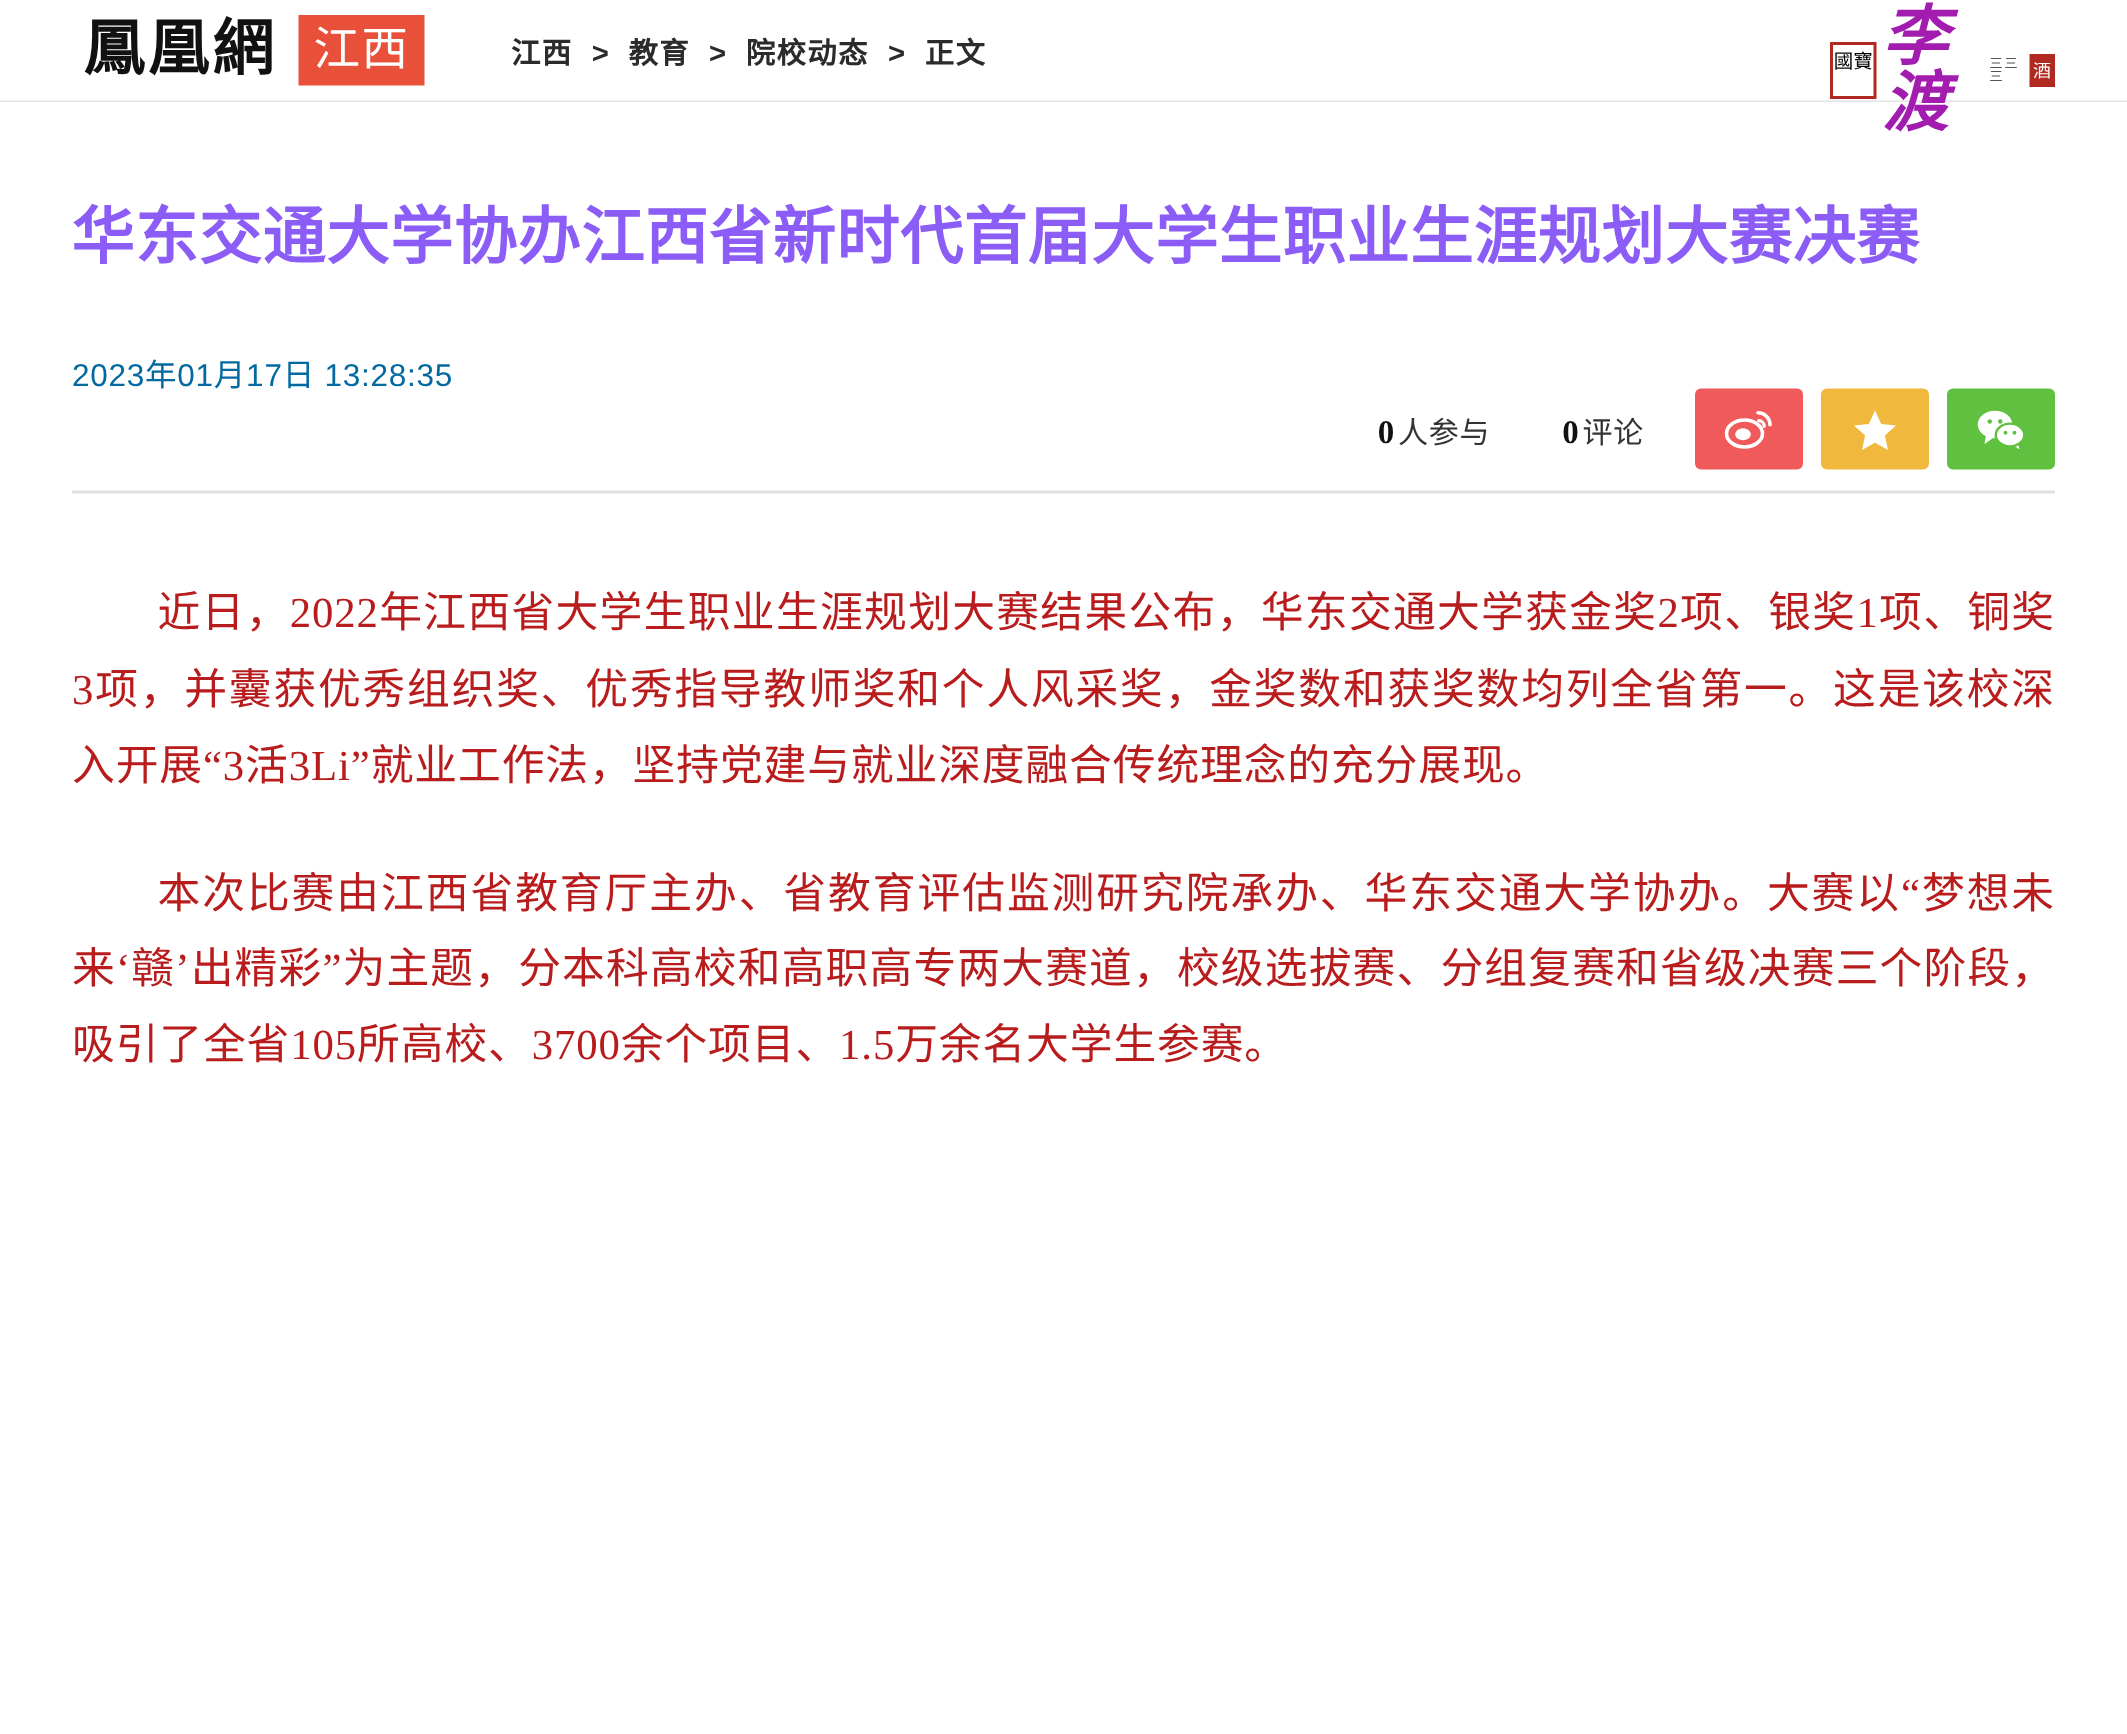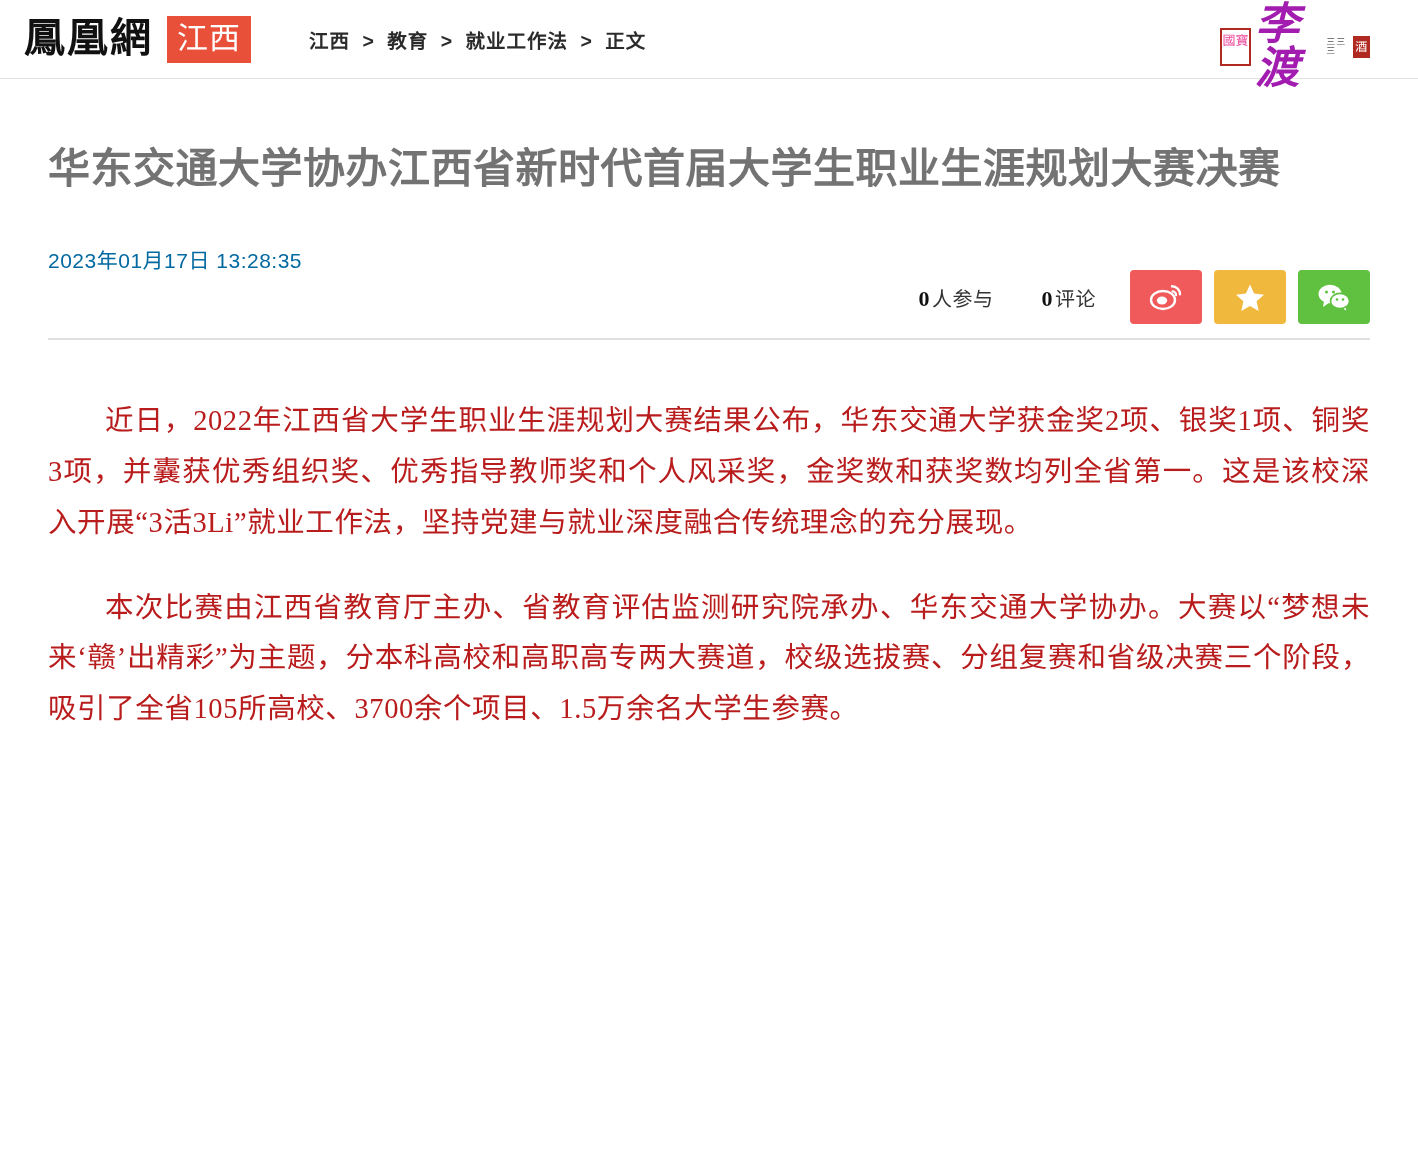--- a/index.html
+++ b/index.html
@@ -10,25 +10,25 @@
     min-height: 1156px;
     background: #ffffff;
     font-family: "Liberation Sans", sans-serif;
     color: #222;
     -webkit-font-smoothing: antialiased;
   }
 
   
   .site-header {
     position: relative;
-    height: 79px;
+    height: 68px;
     border-bottom: 1px solid #e3e3e3;
     display: flex;
     align-items: center;
-    padding: 0 24px;
+    padding: 0 56px;
   }
   .brand {
     display: flex;
     align-items: center;
     gap: 14px;
     flex: none;
   }
   .brand-name {
     font-family: "Liberation Serif", serif;
     font-weight: bold;
@@ -66,21 +66,21 @@
     height: 58px;
     display: flex;
     align-items: center;
     justify-content: flex-end;
     gap: 4px;
   }
   .seal {
     width: 38px;
     height: 38px;
     border: 2px solid #b12a22;
-    color: #ec4899;
+    color: #000000;
     font-family: "Liberation Serif", serif;
     font-size: 13px;
     line-height: 15px;
     text-align: center;
     padding-top: 3px;
     letter-spacing: 0;
   }
   .logo-cal {
     font-family: "Liberation Serif", serif;
     font-size: 44px;
@@ -116,21 +116,21 @@
   
   .article {
     width: 1418px;
     padding: 0 48px;
   }
   .headline {
     font-size: 42px;
     font-weight: bold;
     line-height: 1.32;
     letter-spacing: 0.5px;
-    color: #737373;
+    color: #8b5cf6;
     margin: 62px 0 0 0;
     font-family: "Liberation Sans", sans-serif;
   }
 
   .meta-block {
     margin-top: 48px;
     padding-bottom: 18px;
     border-bottom: 2px solid #e0e0e0;
     position: relative;
     min-height: 96px;
@@ -218,21 +218,21 @@
   <div class="brand">
     <span class="brand-name">鳳凰網</span>
     <span class="brand-region">江西</span>
   </div>
 
   <nav class="breadcrumb">
     <a href="#">江西</a>
     <span class="sep">&gt;</span>
     <a href="#">教育</a>
     <span class="sep">&gt;</span>
-    <a href="#">就业工作法</a>
+    <a href="#">院校动态</a>
     <span class="sep">&gt;</span>
     <a href="#">正文</a>
   </nav>
 
   <div class="header-logo">
     <div class="seal">國寶</div>
     <div class="logo-cal">李渡</div>
     <div class="logo-stack">
       <div class="logo-bars">三三三</div>
       <div class="logo-red-sq">酒</div>

